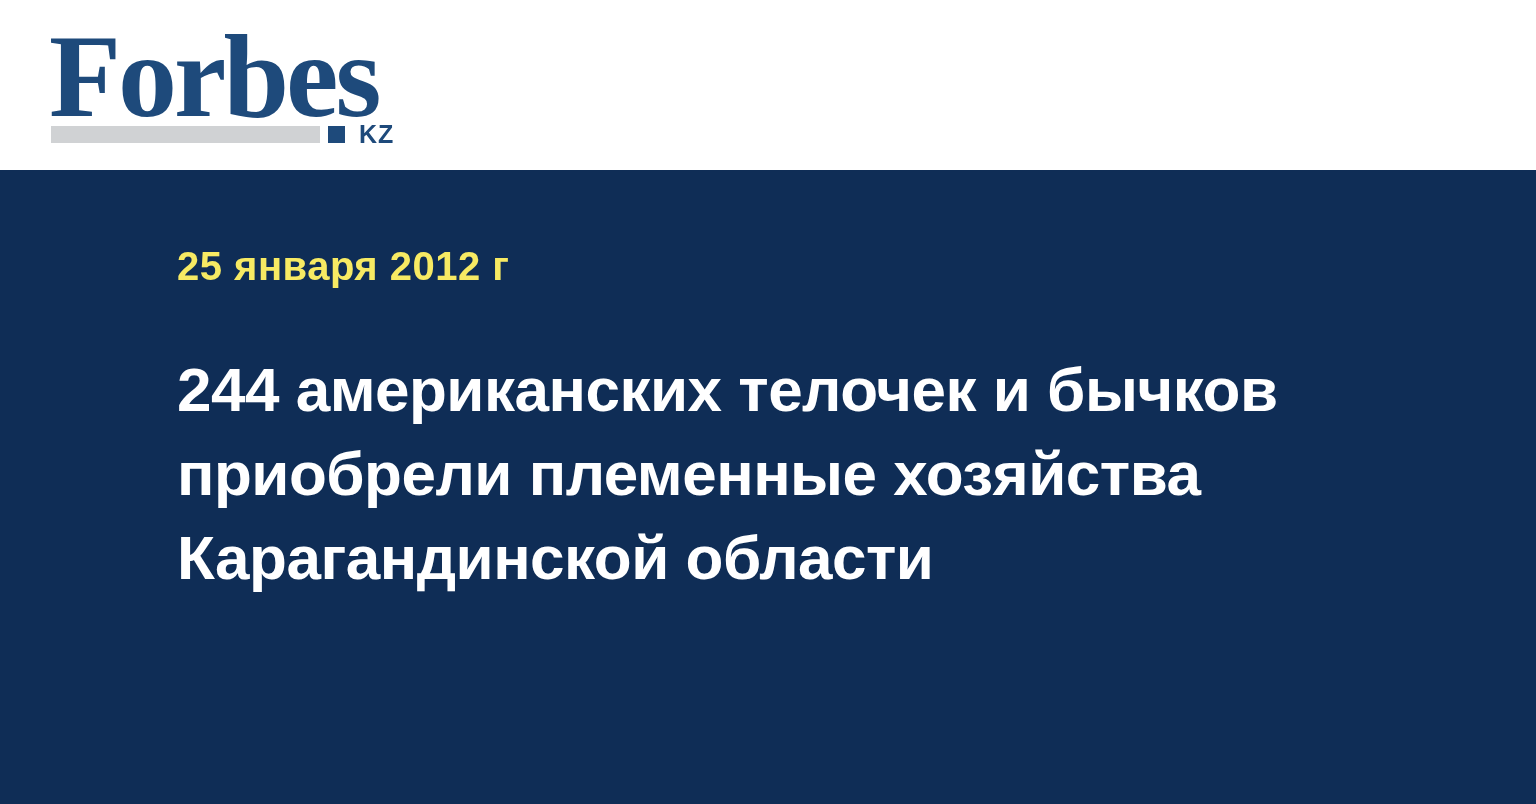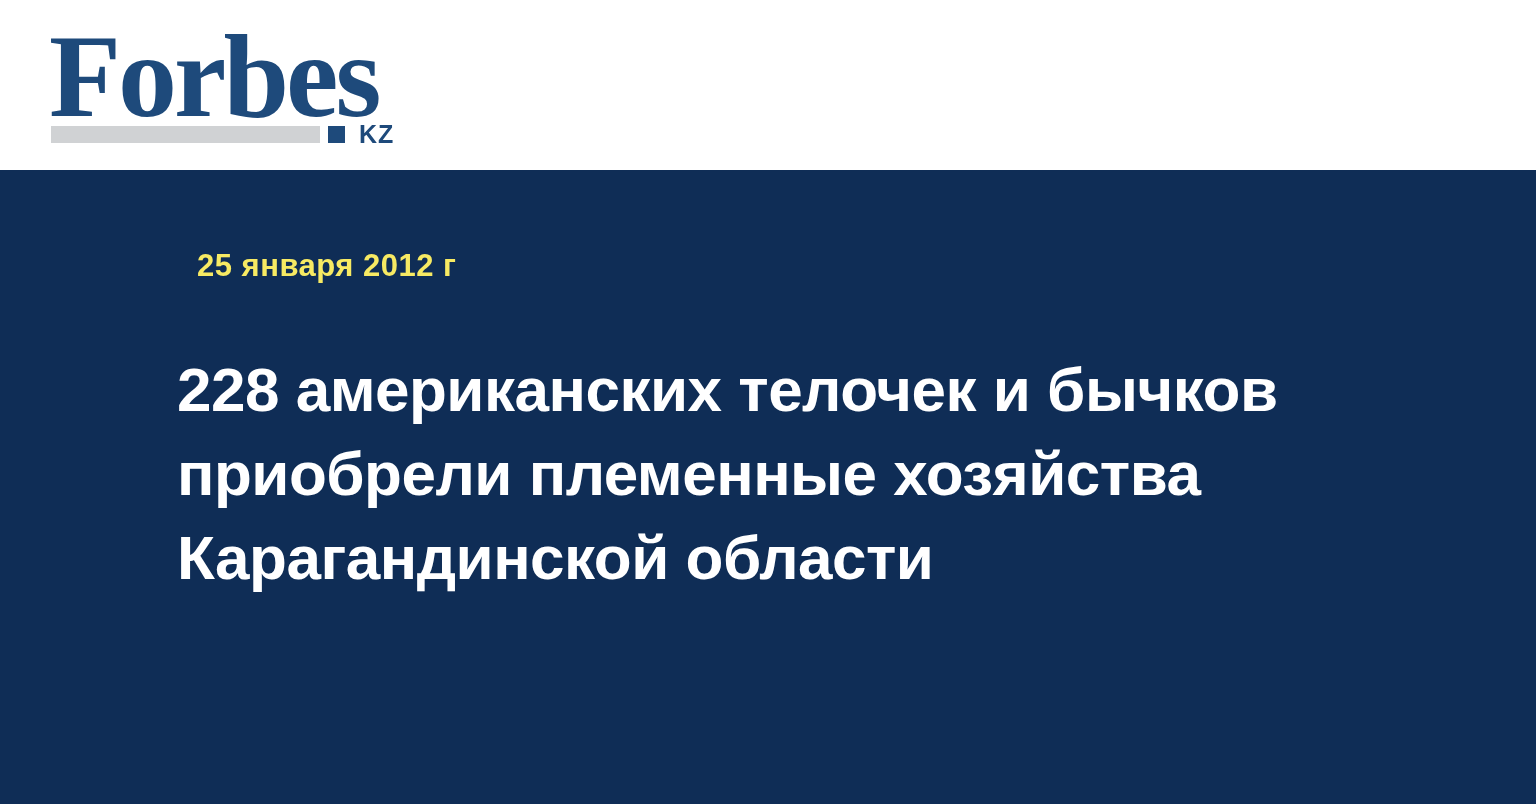--- a/index.html
+++ b/index.html
@@ -92,26 +92,25 @@
     left: 177px;
     top: 0;
     width: 1150px;
   }
   .article-date {
     position: absolute;
     left: 0px;
     top: 79px;
     font-family: "Liberation Sans", sans-serif;
     font-weight: 700;
-    font-size: 31px;
+    font-size: 40px;
     line-height: 34px;
     letter-spacing: 0.5px;
     color: #f7ea63;
     white-space: nowrap;
-    margin-left: 20px;
   }
   .article-title {
     position: absolute;
     left: 0px;
     top: 178px;
     width: 1105px;
     margin: 0;
     font-family: "Liberation Sans", sans-serif;
     font-weight: 700;
     font-size: 62px;
@@ -130,17 +129,17 @@
       <span class="logo-wordmark">Forbes</span>
       <span class="logo-rule"></span>
       <span class="logo-kz-square"></span>
       <span class="logo-kz-text">KZ</span>
     </a>
   </header>
 
   <section class="hero">
     <div class="hero-inner">
       <div class="article-date">25 января 2012 г</div>
-      <h1 class="article-title">228 американских телочек и бычков приобрели племенные хозяйства Карагандинской области</h1>
+      <h1 class="article-title">244 американских телочек и бычков приобрели племенные хозяйства Карагандинской области</h1>
     </div>
   </section>
 
 </div>
 
 </body></html>

